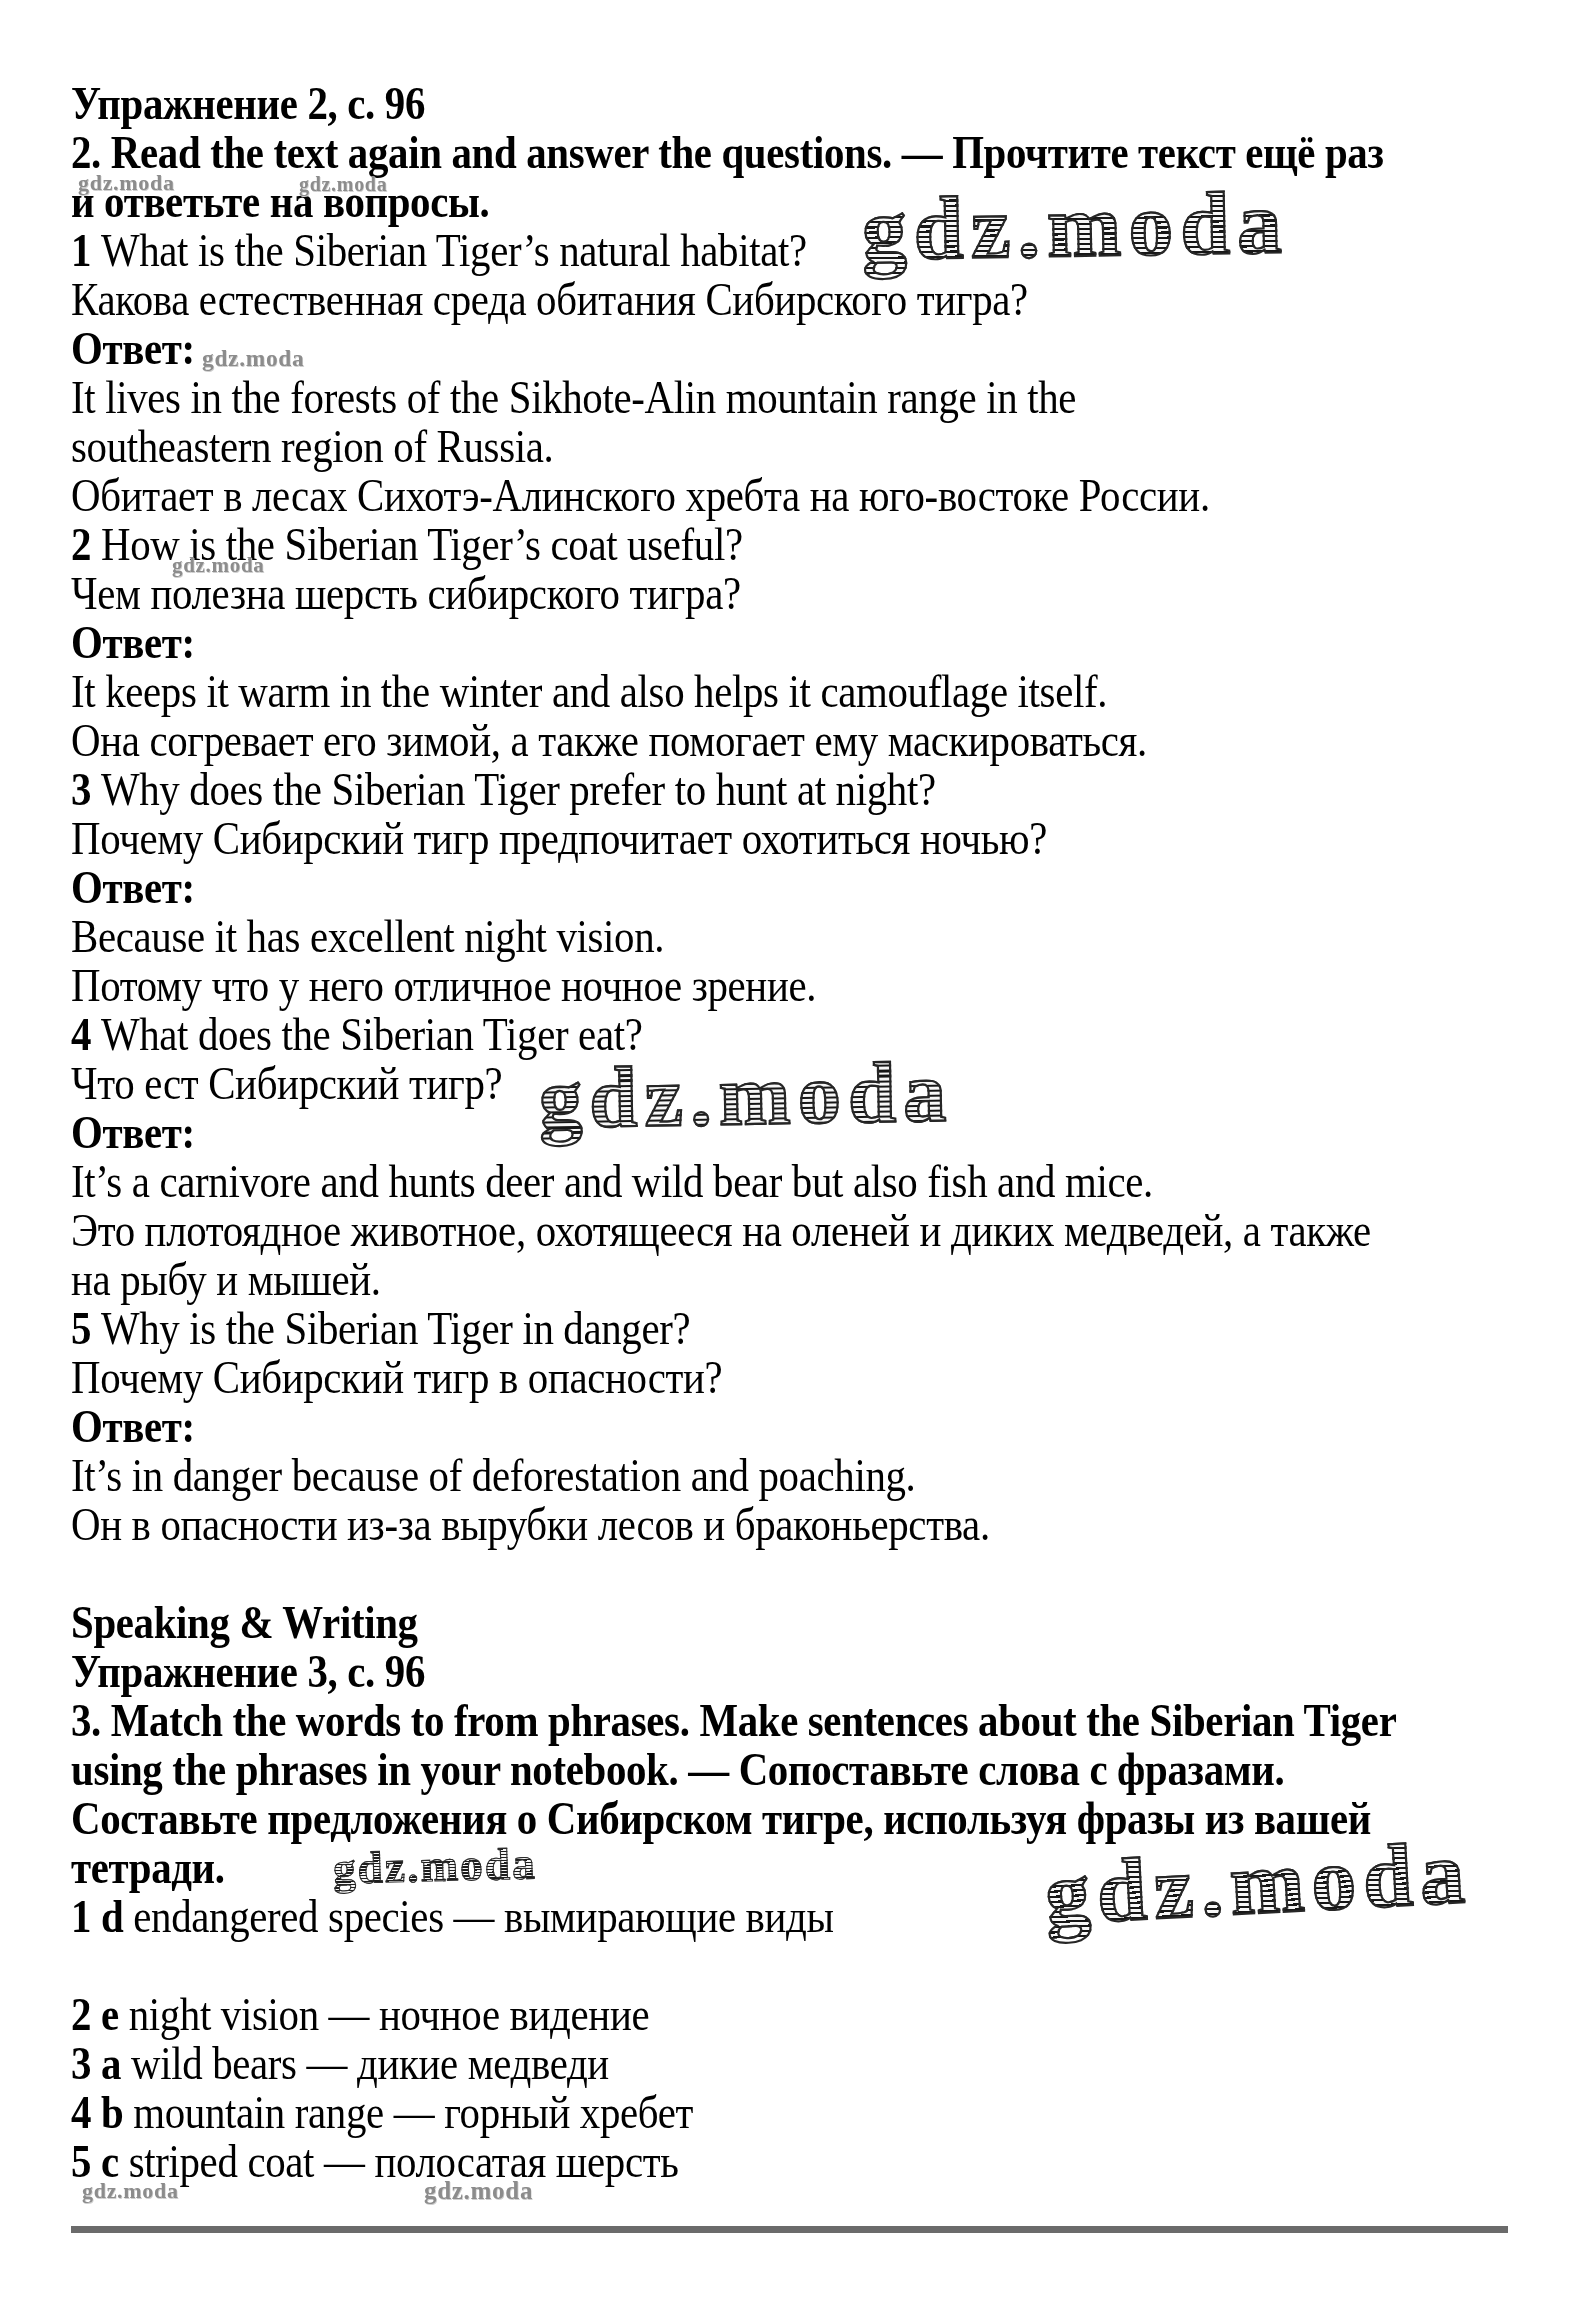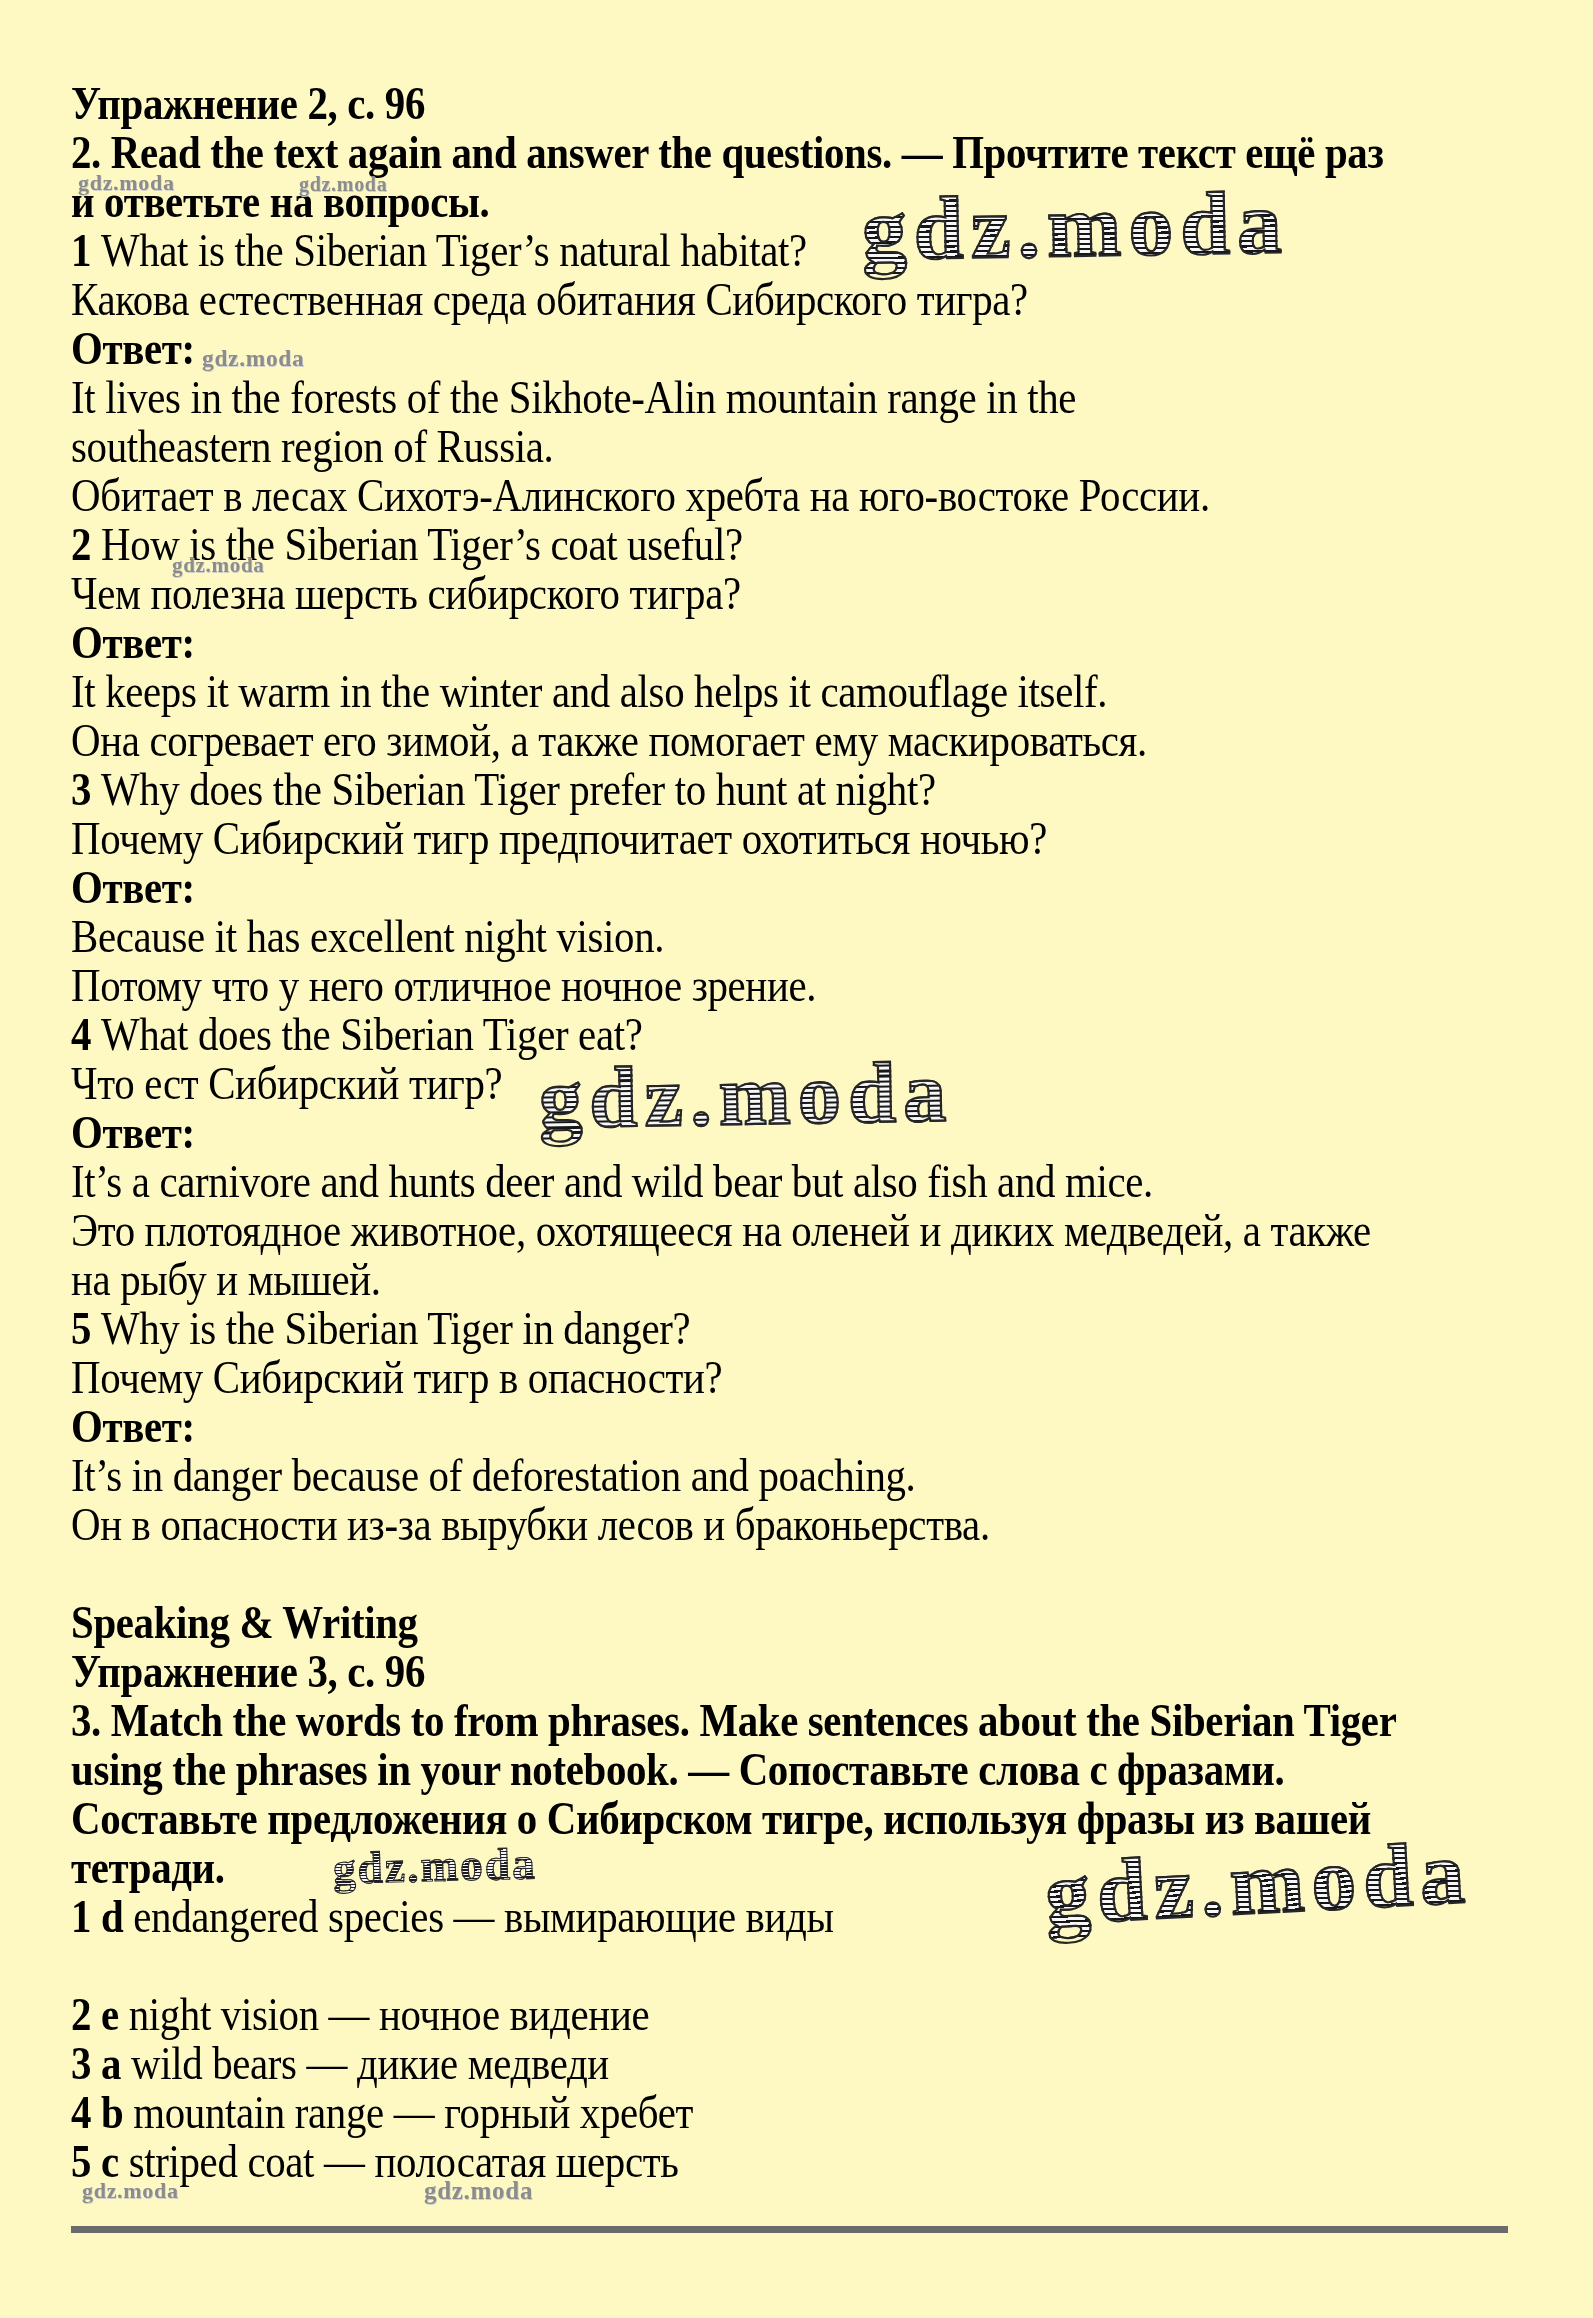--- a/index.html
+++ b/index.html
@@ -1,19 +1,19 @@
 <!DOCTYPE html>
 <html style="font-size:11.7px"><head>
 <meta charset="utf-8">
 <style>
   html,body { margin:0; padding:0; background:#e8e8e8; }
   .page {
     position:relative;
     width:1593px; height:2319px;
-    background:#fef9c3;
+    background:#ffffff;
     overflow:hidden;
     font-family:"Liberation Serif", serif;
     color:#000000;
     text-decoration:underline;
   }
   .text-col {
     position:absolute;
     left:71px; top:79px;
     width:1522px;
   }

